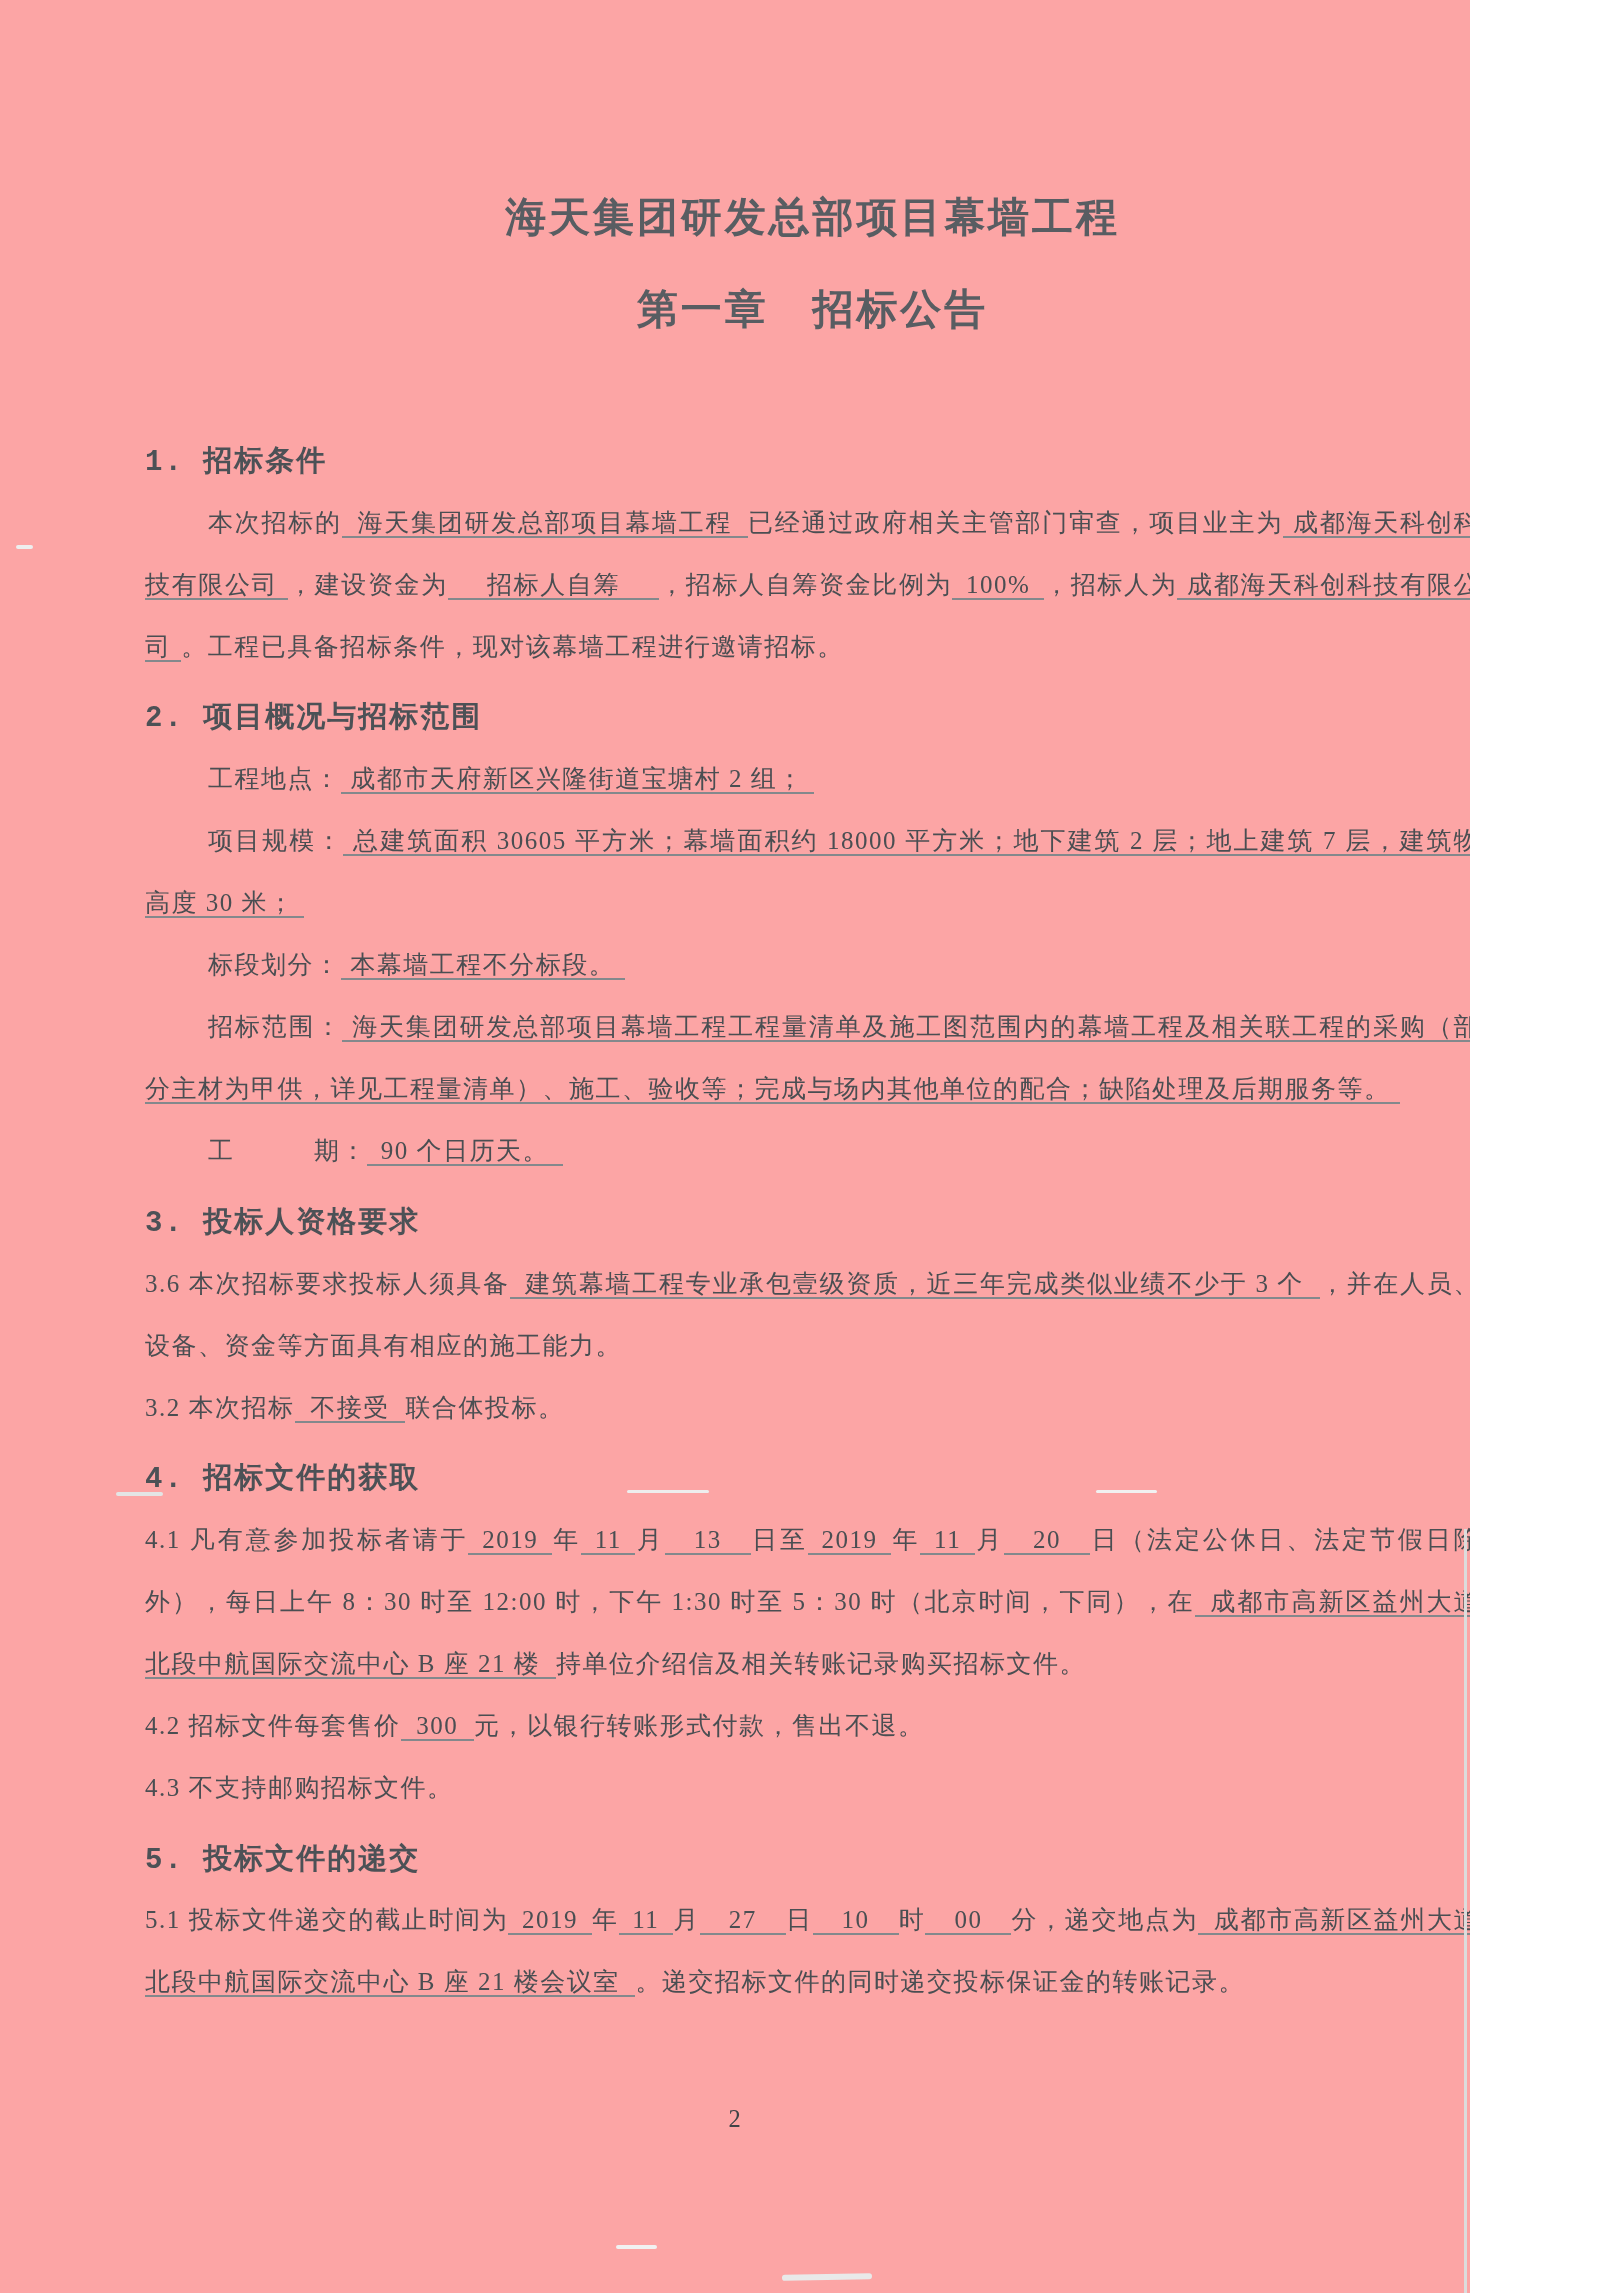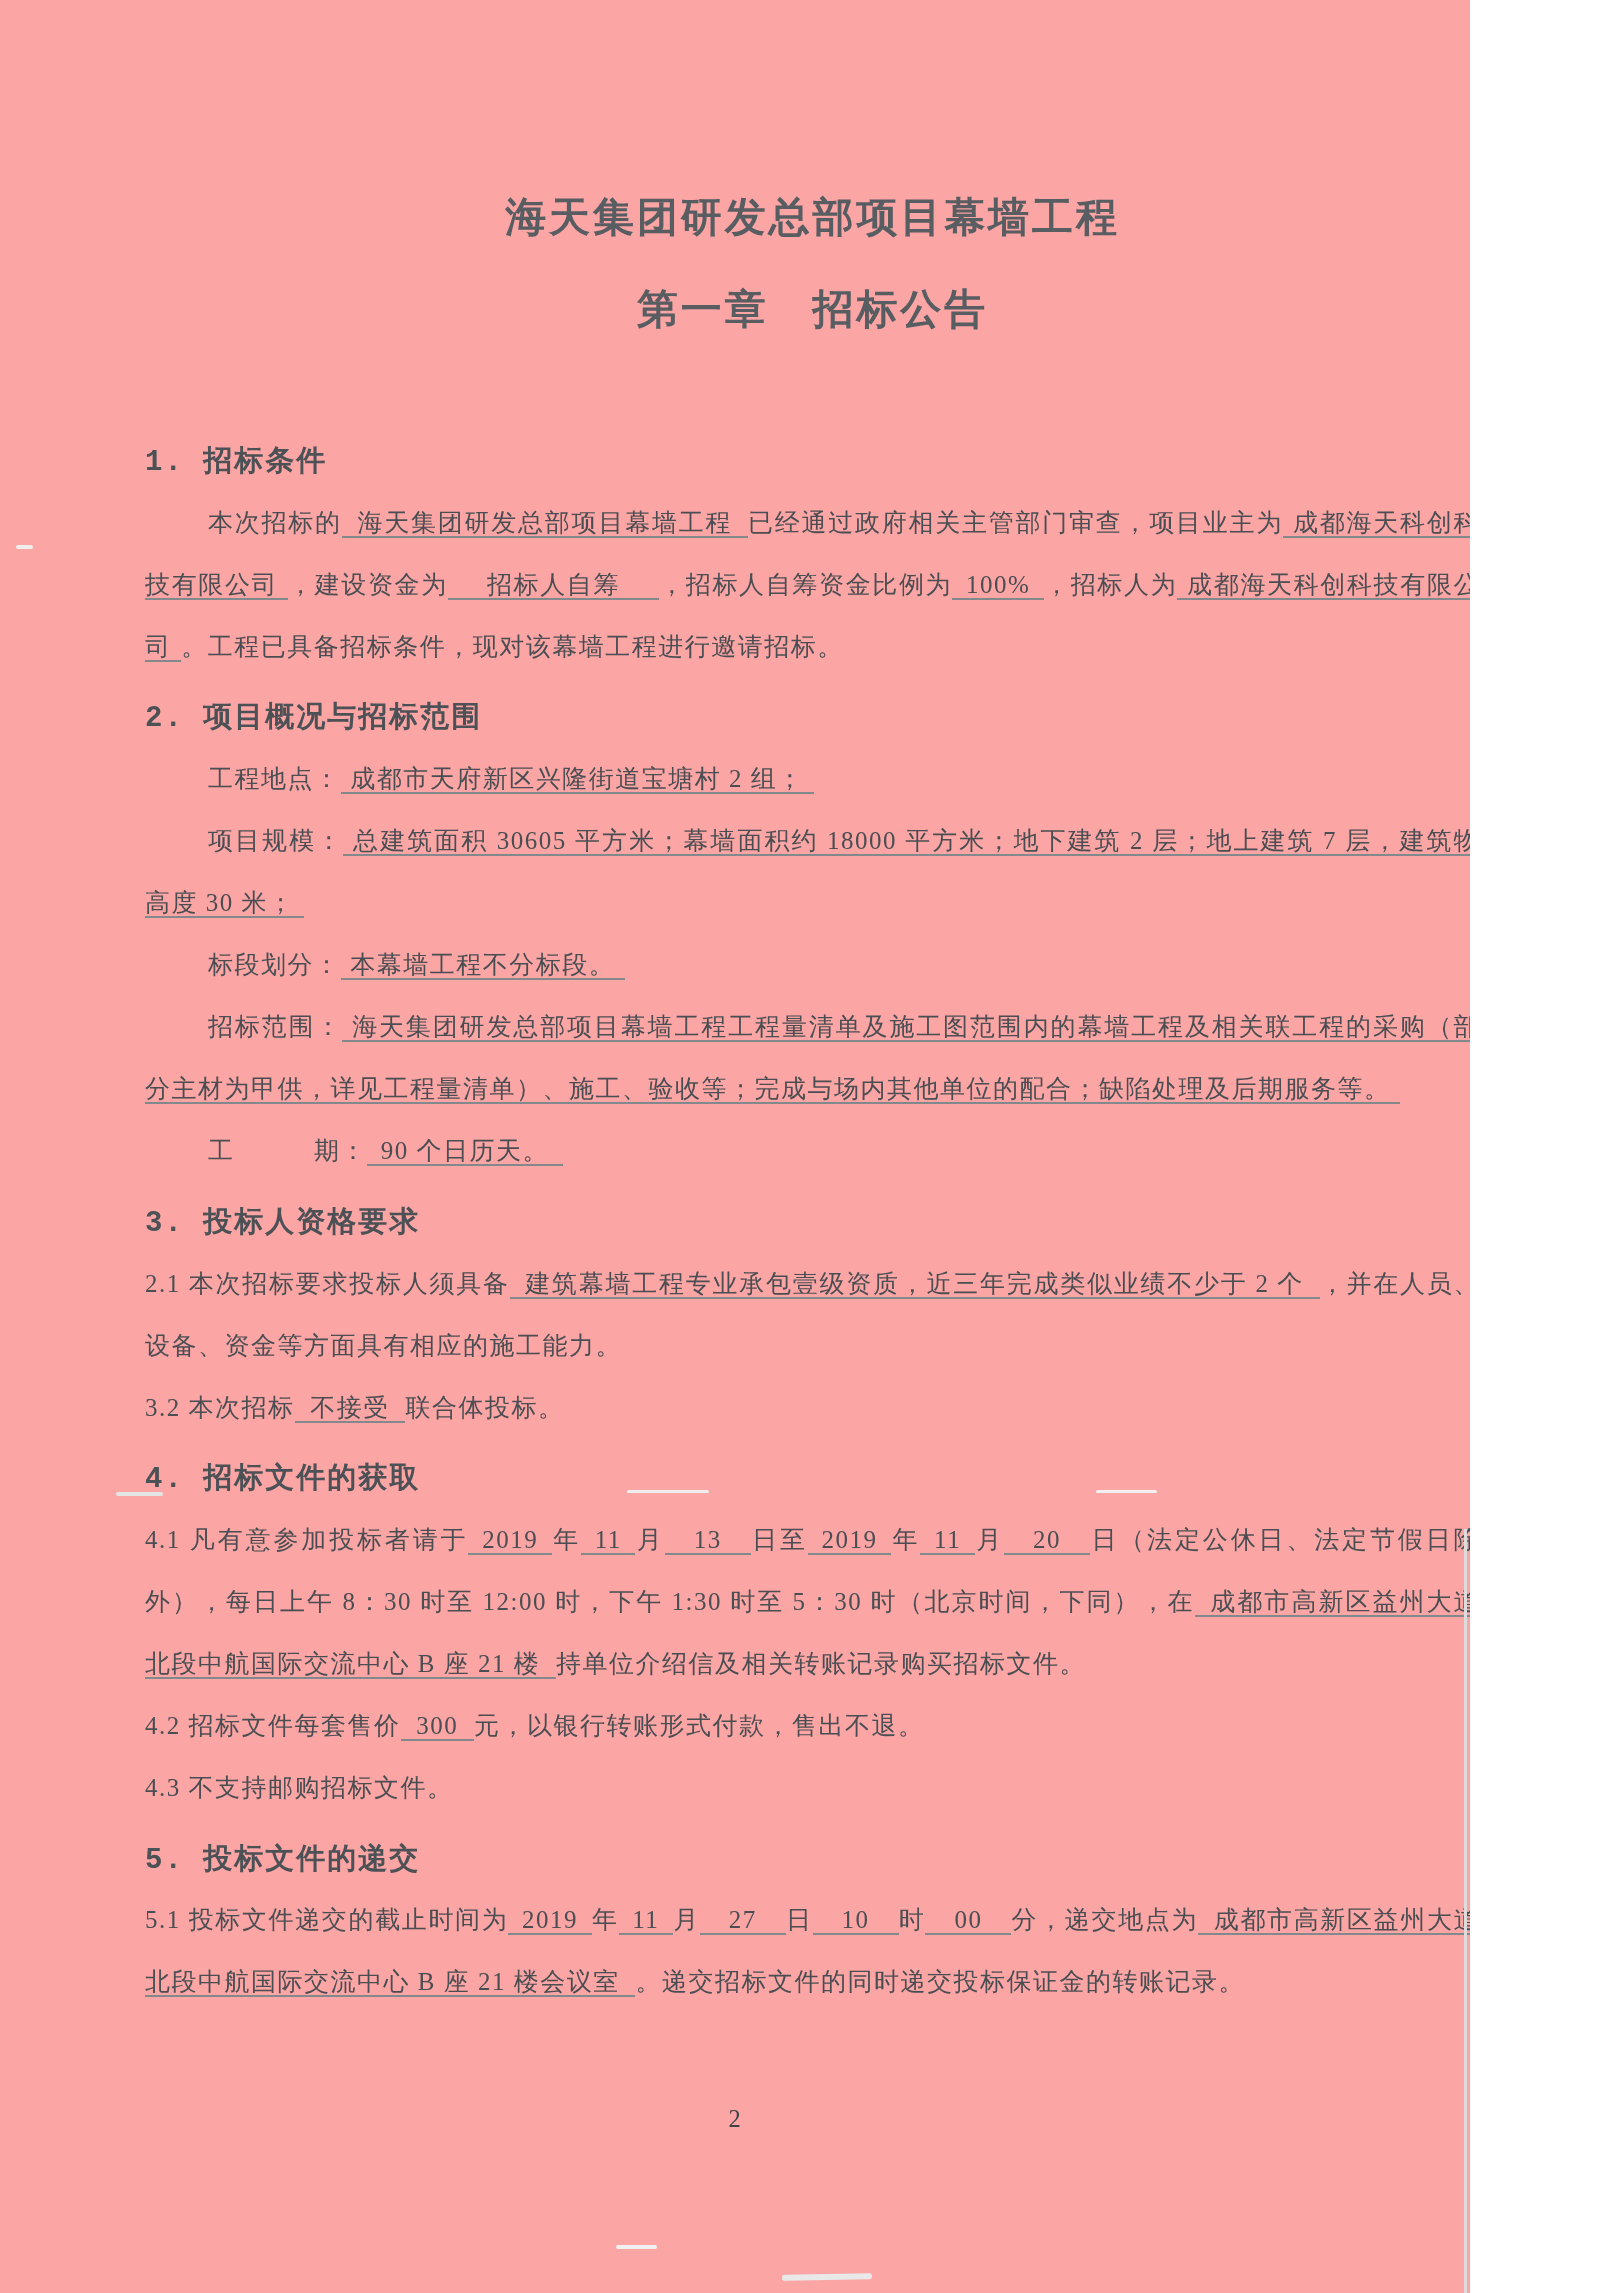--- a/index.html
+++ b/index.html
@@ -95,21 +95,21 @@
     <p class="body indent"><span>本次招标的</span><span class="u pm">海天集团研发总部项目幕墙工程</span><span>已经通过政府相关主管部门审查，项目业主为</span><span class="u">成都海天科创科技有限公司</span><span>，建设资金为</span><span class="u pl">招标人自筹</span><span>，招标人自筹资金比例为</span><span class="u pn">100%</span><span>，招标人为</span><span class="u">成都海天科创科技有限公司</span><span>。工程已具备招标条件，现对该幕墙工程进行邀请招标。</span></p>
 
     <div class="h">2. 项目概况与招标范围</div>
     <p class="body indent"><span>工程地点：</span><span class="u">成都市天府新区兴隆街道宝塘村 2 组；</span></p>
     <p class="body indent"><span>项目规模：</span><span class="u">总建筑面积 30605 平方米；幕墙面积约 18000 平方米；地下建筑 2 层；地上建筑 7 层，建筑物高度 30 米；</span></p>
     <p class="body indent"><span>标段划分：</span><span class="u">本幕墙工程不分标段。</span></p>
     <p class="body indent"><span>招标范围：</span><span class="u">海天集团研发总部项目幕墙工程工程量清单及施工图范围内的幕墙工程及相关联工程的采购（部分主材为甲供，详见工程量清单）、施工、验收等；完成与场内其他单位的配合；缺陷处理及后期服务等。</span></p>
     <p class="body indent"><span>工　　　期：</span><span class="u pn">90 个日历天。</span></p>
 
     <div class="h">3. 投标人资格要求</div>
-    <p class="body"><span>2.1 本次招标要求投标人须具备</span><span class="u pm">建筑幕墙工程专业承包壹级资质，近三年完成类似业绩不少于 2 个</span><span>，并在人员、设备、资金等方面具有相应的施工能力。</span></p>
+    <p class="body"><span>3.6 本次招标要求投标人须具备</span><span class="u pm">建筑幕墙工程专业承包壹级资质，近三年完成类似业绩不少于 3 个</span><span>，并在人员、设备、资金等方面具有相应的施工能力。</span></p>
     <p class="body"><span>3.2 本次招标</span><span class="u pm">不接受</span><span>联合体投标。</span></p>
 
     <div class="h">4. 招标文件的获取</div>
     <p class="body"><span>4.1 凡有意参加投标者请于</span><span class="u pn">2019</span><span>年</span><span class="u pn">11</span><span>月</span><span class="u pw">13</span><span>日至</span><span class="u pn">2019</span><span>年</span><span class="u pn">11</span><span>月</span><span class="u pw">20</span><span>日（法定公休日、法定节假日除外），每日上午 8：30 时至 12:00 时，下午 1:30 时至 5：30 时（北京时间，下同），在</span><span class="u pm">成都市高新区益州大道北段中航国际交流中心 B 座 21 楼</span><span>持单位介绍信及相关转账记录购买招标文件。</span></p>
     <p class="body"><span>4.2 招标文件每套售价</span><span class="u pm">300</span><span>元，以银行转账形式付款，售出不退。</span></p>
     <p class="body"><span>4.3 不支持邮购招标文件。</span></p>
 
     <div class="h">5. 投标文件的递交</div>
     <p class="body"><span>5.1 投标文件递交的截止时间为</span><span class="u pn">2019</span><span>年</span><span class="u pn">11</span><span>月</span><span class="u pw">27</span><span>日</span><span class="u pw">10</span><span>时</span><span class="u pw">00</span><span>分，递交地点为</span><span class="u pm">成都市高新区益州大道北段中航国际交流中心 B 座 21 楼会议室</span><span>。递交招标文件的同时递交投标保证金的转账记录。</span></p>
 

